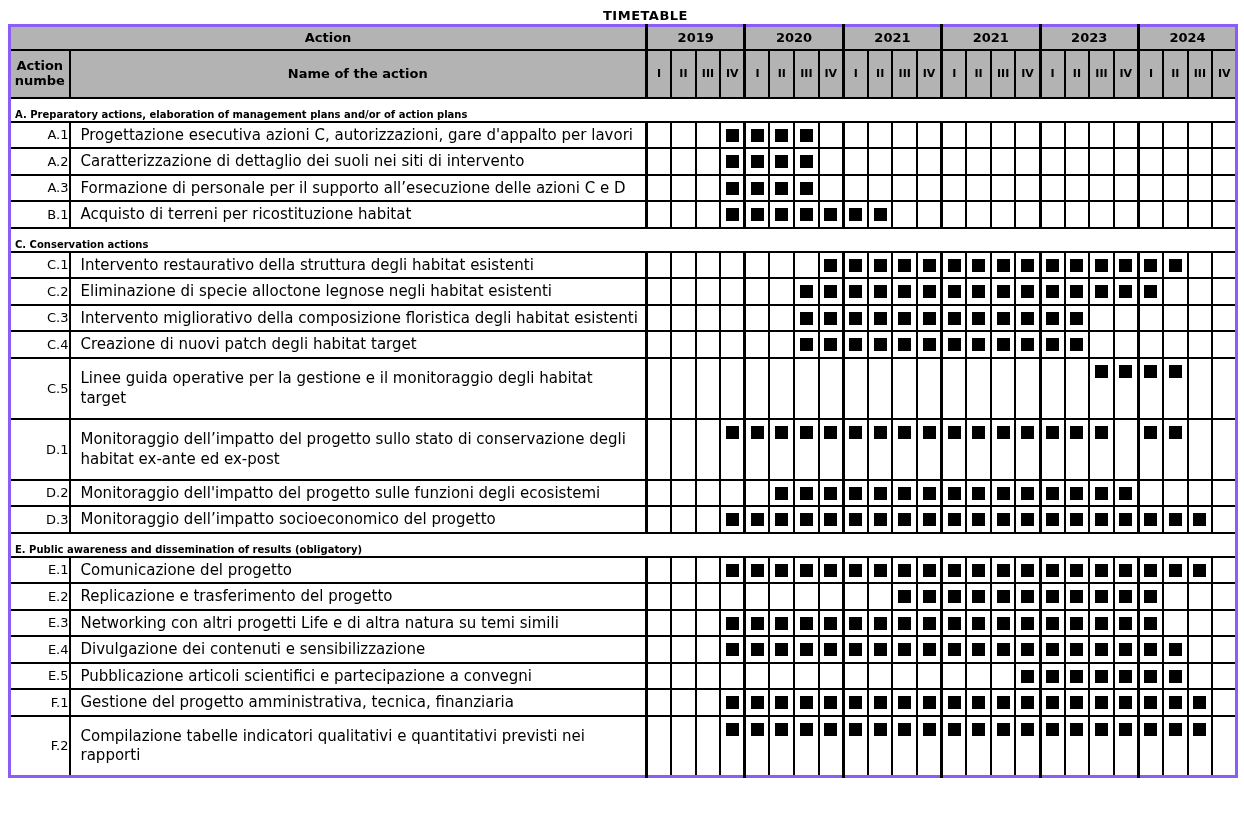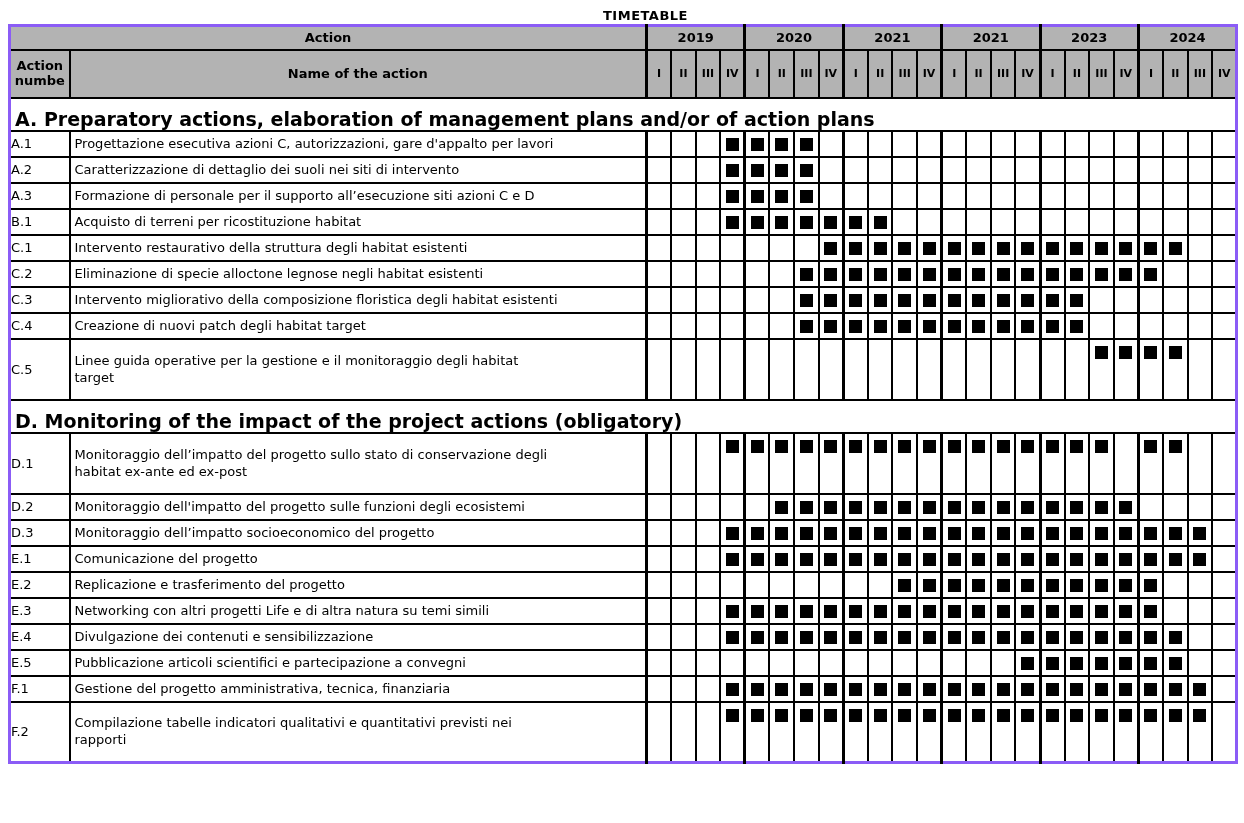--- a/index.html
+++ b/index.html
@@ -21,30 +21,30 @@
     border: 2px solid #000; padding: 0; vertical-align: top;
     overflow: hidden; box-sizing: border-box;
   }
   .tt th.h { background: #b3b3b3; font-weight: bold; font-size: 13px; vertical-align: middle; }
   .tt th.q { font-size: 11px; }
   .tt th.num-h { font-size: 13px; white-space: pre-line; line-height: 1.15; }
   .yb { border-left-width: 3px !important; }
   tr.year-row th { height: 24px; }
   tr.q-row th { height: 48px; }
   tr.sec td {
-    font-weight: bold; font-size: 19px; height: 24px;
+    font-weight: bold; font-size: 10px; height: 24px;
     padding: 9px 0 0 4px; background: #fff; vertical-align: middle;
   }
   tr.act-row { height: 26px; }
   tr.act-row.tall { height: 61px; }
   td.numc {
-    text-align: left; font-size: 13px; vertical-align: middle;
+    text-align: right; font-size: 13px; vertical-align: middle;
   }
   td.nm {
-    font-size: 13px; padding: 3px 4px 2px 4px; white-space: pre-line;
+    font-size: 15px; padding: 3px 4px 2px 10px; white-space: pre-line;
     line-height: 1.3; vertical-align: middle;
   }
   td.qc { background: #fff; }
   .mark {
     width: 13px; height: 13px; background: #000;
     margin: 6px auto 0 auto;
   }
 </style>
 </head>
 <body>
@@ -191,21 +191,21 @@
           <td class="qc"></td>
           <td class="qc"></td>
           <td class="qc"></td>
           <td class="qc yb"></td>
           <td class="qc"></td>
           <td class="qc"></td>
           <td class="qc"></td>
         </tr>
         <tr class="act-row">
           <td class="numc">A.3</td>
-          <td class="nm">Formazione di personale per il supporto all’esecuzione siti azioni C e D</td>
+          <td class="nm">Formazione di personale per il supporto all’esecuzione delle azioni C e D</td>
           <td class="qc yb"></td>
           <td class="qc"></td>
           <td class="qc"></td>
           <td class="qc">
             <div class="mark"></div>
           </td>
           <td class="qc yb">
             <div class="mark"></div>
           </td>
           <td class="qc">
@@ -266,20 +266,23 @@
           <td class="qc"></td>
           <td class="qc"></td>
           <td class="qc yb"></td>
           <td class="qc"></td>
           <td class="qc"></td>
           <td class="qc"></td>
           <td class="qc yb"></td>
           <td class="qc"></td>
           <td class="qc"></td>
           <td class="qc"></td>
+        </tr>
+        <tr class="sec">
+          <td colspan="26">C. Conservation actions</td>
         </tr>
         <tr class="act-row">
           <td class="numc">C.1</td>
           <td class="nm">Intervento restaurativo della struttura degli habitat esistenti</td>
           <td class="qc yb"></td>
           <td class="qc"></td>
           <td class="qc"></td>
           <td class="qc"></td>
           <td class="qc yb"></td>
           <td class="qc"></td>
@@ -524,23 +527,20 @@
           </td>
           <td class="qc yb">
             <div class="mark"></div>
           </td>
           <td class="qc">
             <div class="mark"></div>
           </td>
           <td class="qc"></td>
           <td class="qc"></td>
         </tr>
-        <tr class="sec">
-          <td colspan="26">D. Monitoring of the impact of the project actions (obligatory)</td>
-        </tr>
         <tr class="act-row tall">
           <td class="numc">D.1</td>
           <td class="nm">Monitoraggio dell’impatto del progetto sullo stato di conservazione degli
 habitat ex-ante ed ex-post</td>
           <td class="qc yb"></td>
           <td class="qc"></td>
           <td class="qc"></td>
           <td class="qc">
             <div class="mark"></div>
           </td>
@@ -717,20 +717,23 @@
           <td class="qc yb">
             <div class="mark"></div>
           </td>
           <td class="qc">
             <div class="mark"></div>
           </td>
           <td class="qc">
             <div class="mark"></div>
           </td>
           <td class="qc"></td>
+        </tr>
+        <tr class="sec">
+          <td colspan="26">E. Public awareness and dissemination of results (obligatory)</td>
         </tr>
         <tr class="act-row">
           <td class="numc">E.1</td>
           <td class="nm">Comunicazione del progetto</td>
           <td class="qc yb"></td>
           <td class="qc"></td>
           <td class="qc"></td>
           <td class="qc">
             <div class="mark"></div>
           </td>

